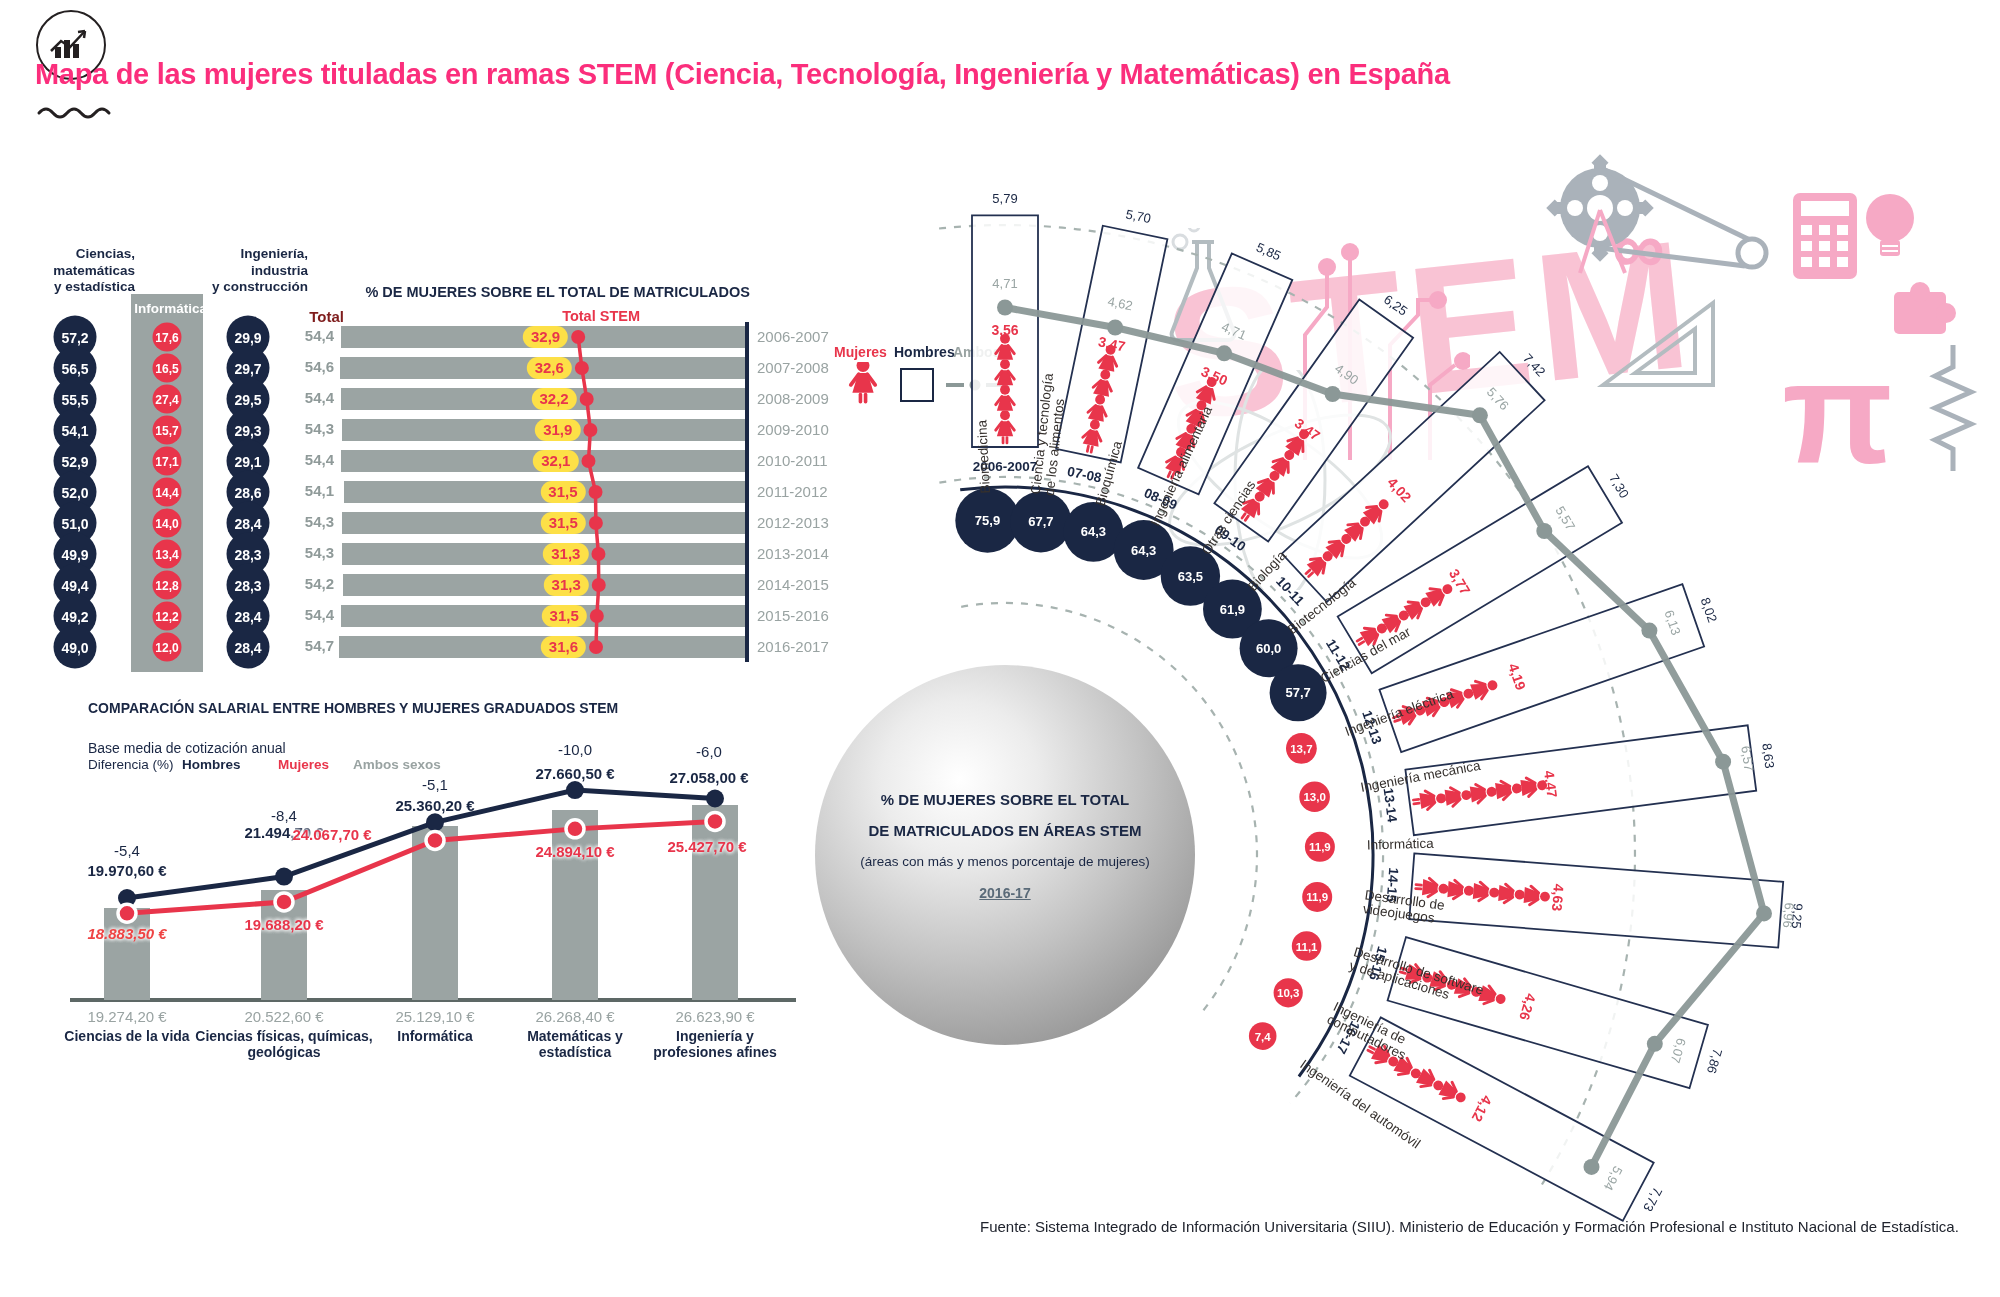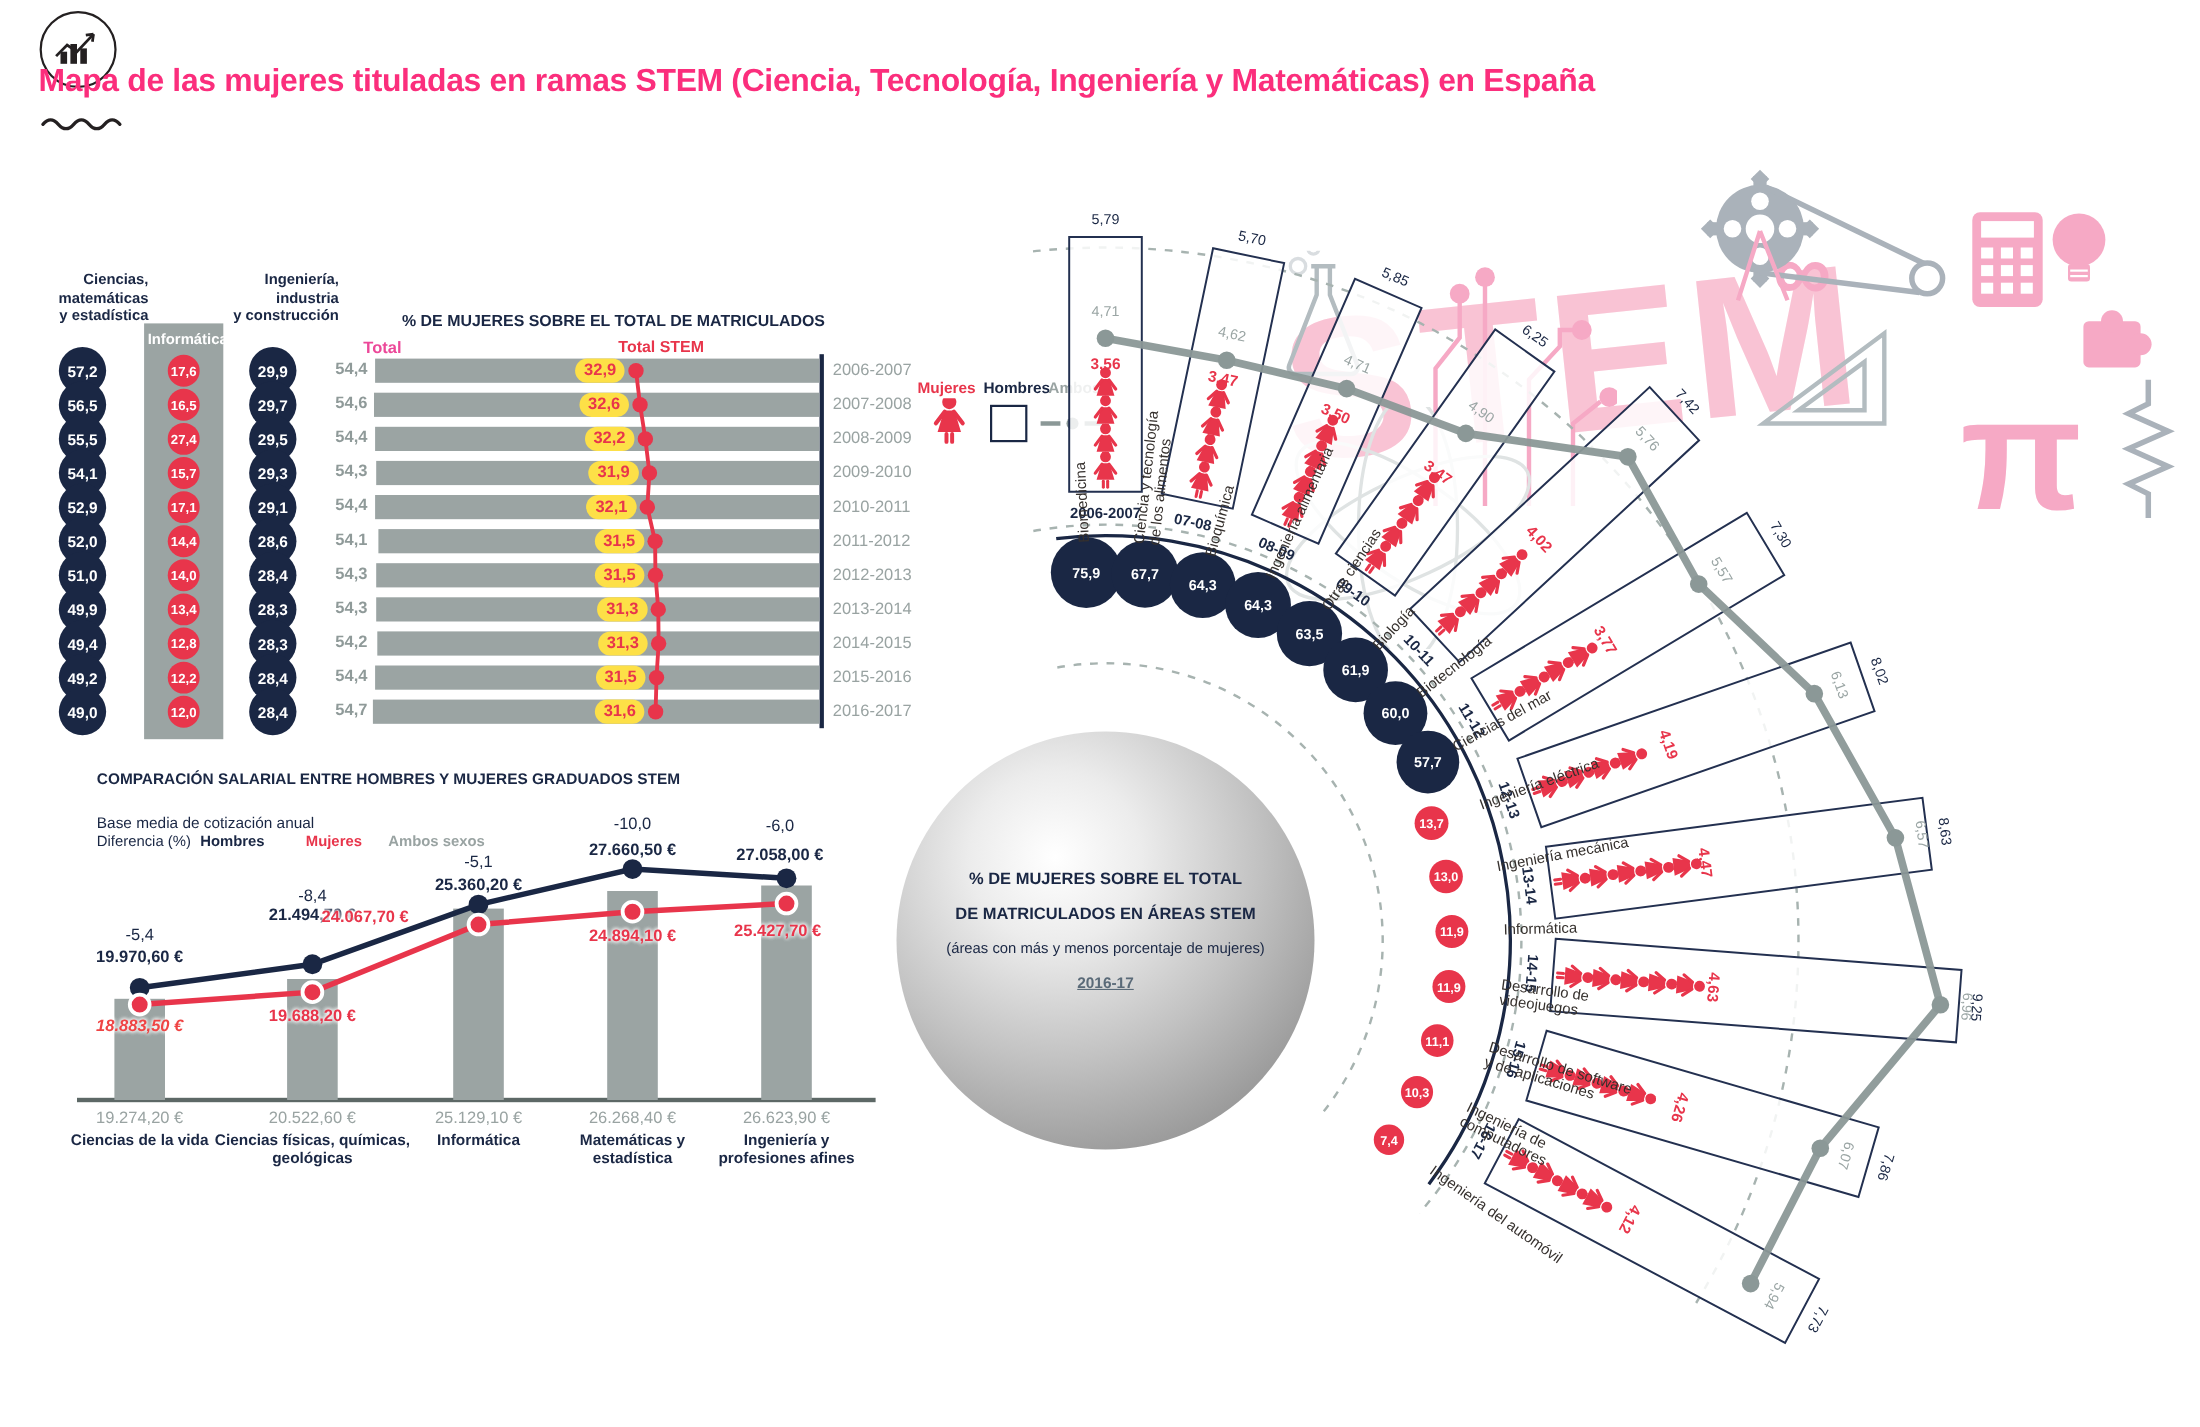--- a/index.html
+++ b/index.html
@@ -140,21 +140,21 @@
   <div class="abs b navy ctr pre z1" style="left:15px;top:246px;width:120px;font-size:13.5px;line-height:16.5px;">Ciencias,
 matemáticas
 y estadística</div>
   <div class="abs b ctr z1" style="left:127px;top:301px;width:80px;font-size:13.5px;color:#fff;">Informática</div>
   <div class="abs b navy ctr pre z1" style="left:188px;top:246px;width:120px;font-size:13.5px;line-height:16.5px;">Ingeniería,
 industria
 y construcción</div>
   <div id="leftCols"></div>
 
   <div class="abs b navy ctr" style="left:355px;top:284px;width:395px;font-size:14.5px;">% DE MUJERES SOBRE EL TOTAL DE MATRICULADOS</div>
-  <div class="abs b ctr" style="left:315px;top:308px;width:50px;font-size:15px;color:#ec4899;">Total</div>
+  <div class="abs b ctr" style="left:294px;top:308px;width:50px;font-size:15px;color:#7f1d1d;">Total</div>
   <div class="abs b red ctr" style="left:480px;top:308px;width:160px;font-size:14.5px;">Total STEM</div>
   <div class="abs" style="left:745px;top:322px;width:4px;height:340px;background:#1a2744;"></div>
   <div id="enrollBox"></div>
 
   <div class="abs b navy" style="left:88px;top:700px;font-size:14px;">COMPARACIÓN SALARIAL ENTRE HOMBRES Y MUJERES GRADUADOS STEM</div>
   <div class="abs navy" style="left:88px;top:740px;font-size:14px;">Base media de cotización anual</div>
   <div class="abs navy" style="left:88px;top:757px;font-size:13.5px;">Diferencia (%)</div>
   <div class="abs b navy" style="left:182px;top:757px;font-size:13.5px;">Hombres</div>
   <div class="abs b red" style="left:278px;top:757px;font-size:13.5px;">Mujeres</div>
   <div class="abs b grayt" style="left:353px;top:757px;font-size:13.5px;">Ambos sexos</div>
@@ -181,20 +181,21 @@
     <line x1="42" y1="17" x2="60" y2="17" stroke="#8b9897" stroke-width="4"></line>
   </svg>
 
   <div id="ball">
     <div class="b navy" style="top:126px;font-size:15px;">% DE MUJERES SOBRE EL TOTAL</div>
     <div class="b navy" style="top:157px;font-size:15px;">DE MATRICULADOS EN ÁREAS STEM</div>
     <div class="navy" style="top:189px;font-size:13.5px;">(áreas con más y menos porcentaje de mujeres)</div>
     <div class="b" style="top:220px;font-size:14px;color:#5a6a78;text-decoration:underline;">2016-17</div>
   </div>
 
+  <div class="abs z1" style="left:980px;top:1218px;width:1010px;font-size:15px;color:#20242e;">Fuente: Sistema Integrado de Información Universitaria (SIIU). Ministerio de Educación y Formación Profesional e Instituto Nacional de Estadística.</div>
 
   <svg id="overlay" width="2000" height="1297" viewBox="0 0 2000 1297">
     <defs>
       <g id="woman" fill="#e8354b">
         <circle cx="0" cy="-10.8" r="3.4"></circle>
         <path d="M-2.5,-6.8 L2.5,-6.8 L5.6,3.6 L-5.6,3.6 Z"></path>
         <path d="M-2.2,-6.2 L-6.4,-0.6" stroke="#e8354b" stroke-width="2" stroke-linecap="round"></path>
         <path d="M2.2,-6.2 L6.4,-0.6" stroke="#e8354b" stroke-width="2" stroke-linecap="round"></path>
         <rect x="-2.3" y="3.6" width="1.9" height="5.6" rx="0.9"></rect>
         <rect x="0.4" y="3.6" width="1.9" height="5.6" rx="0.9"></rect>

